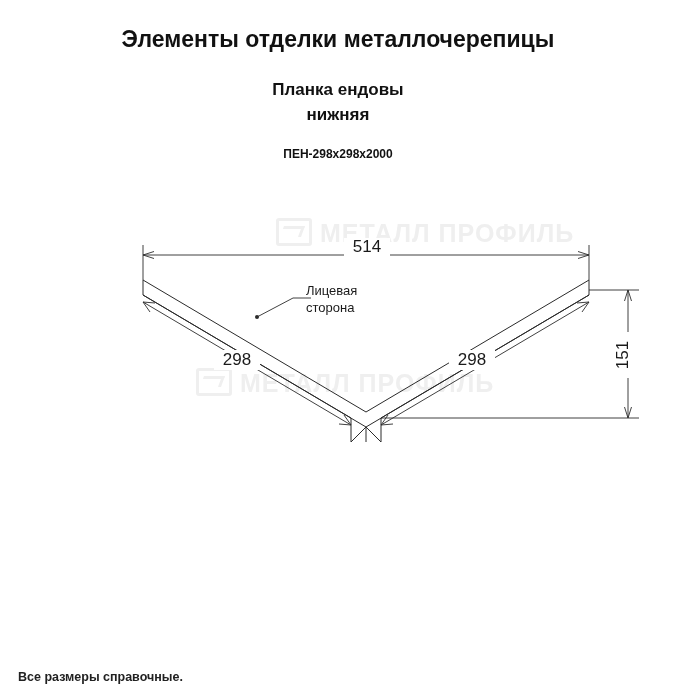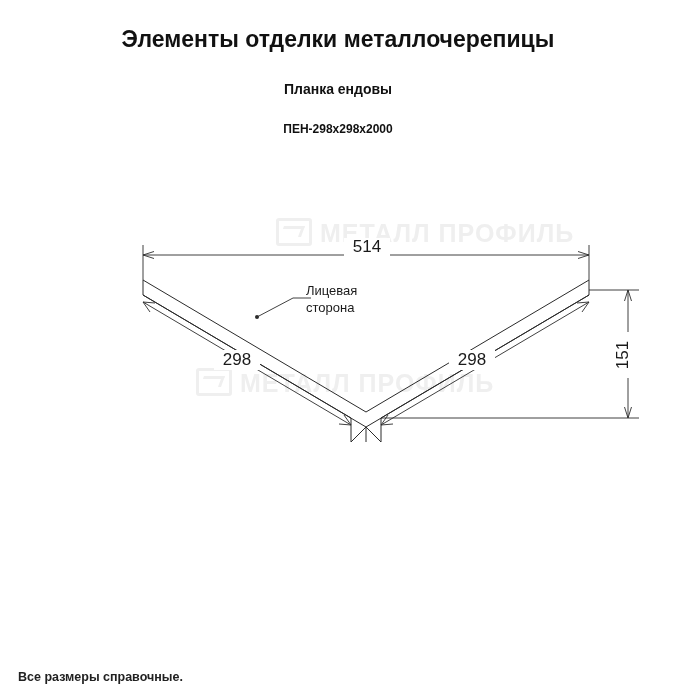--- a/index.html
+++ b/index.html
@@ -25,21 +25,21 @@
     padding-top: 26px;
   }
   .main-title {
     font-size: 23px;
     font-weight: bold;
     letter-spacing: 0px;
     color: #111111;
     margin: 0;
   }
   .sub-title {
-    font-size: 14px;
+    font-size: 17px;
     font-weight: bold;
     color: #111111;
     margin: 0;
     line-height: 25px;
   }
   .sub-title-1 {
     margin-top: 24px;
   }
   .code-title {
     font-size: 12px;
@@ -118,20 +118,21 @@
   .wm2 { left: 148px; top: 368px; }
 </style>
 </head>
 <body>
 
 <div class="page">
 
   <div class="title-block">
     <h1 class="main-title">Элементы отделки металлочерепицы</h1>
     <p class="sub-title sub-title-1">Планка ендовы</p>
+    <p class="sub-title">нижняя</p>
     <p class="code-title">ПЕН-298х298х2000</p>
   </div>
 
   <div class="wm wm1">
     <span class="wm-logo"></span><span>МЕТАЛЛ ПРОФИЛЬ</span>
   </div>
   <div class="wm wm2">
     <span class="wm-logo"></span><span>МЕТАЛЛ ПРОФИЛЬ</span>
   </div>
 

